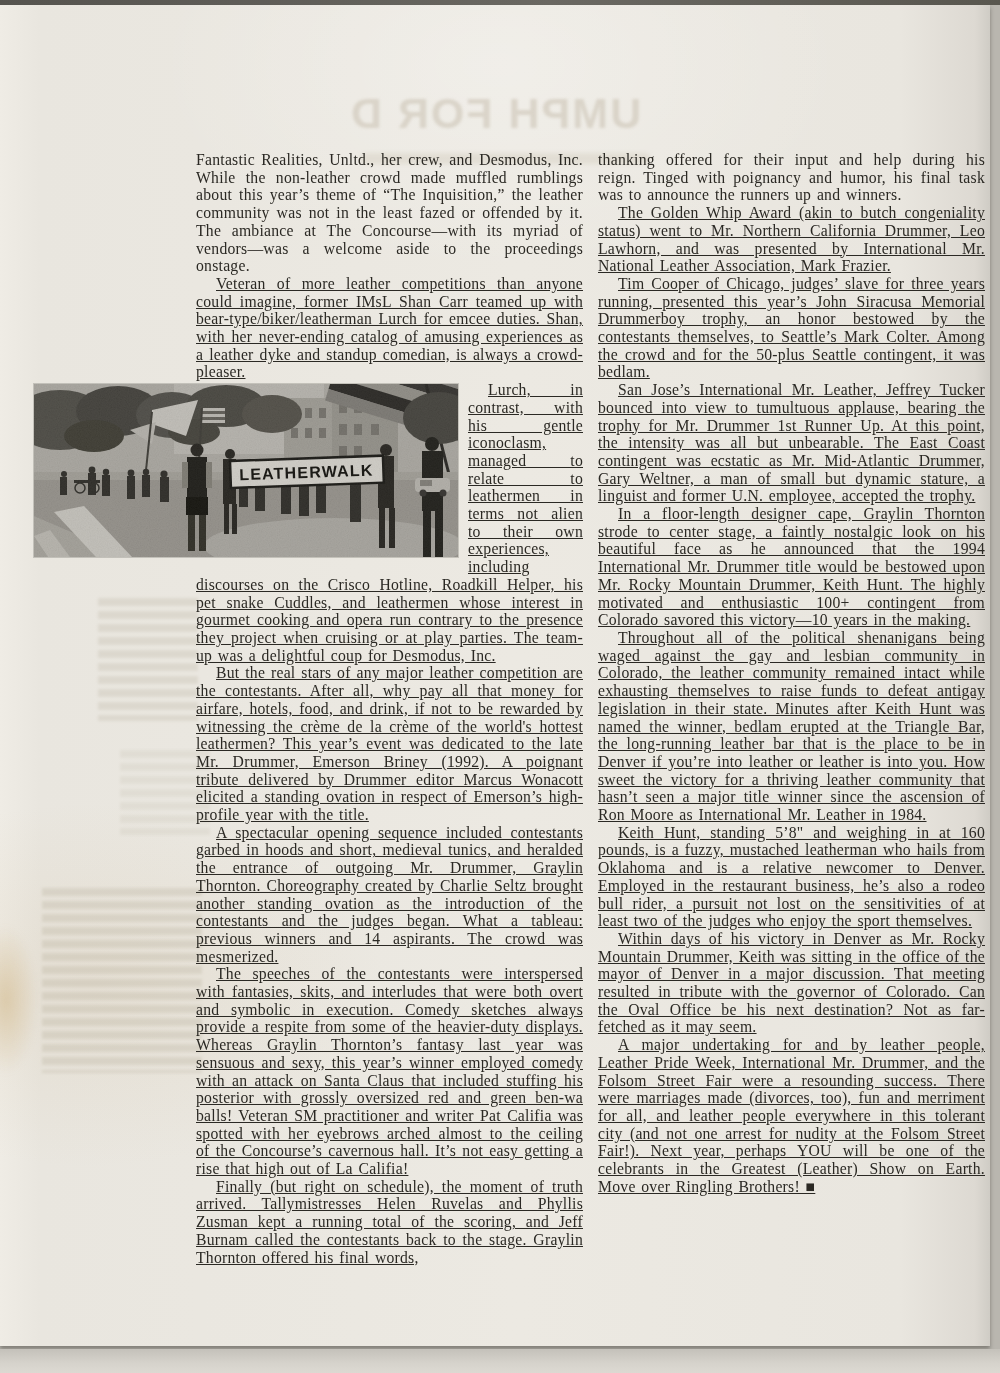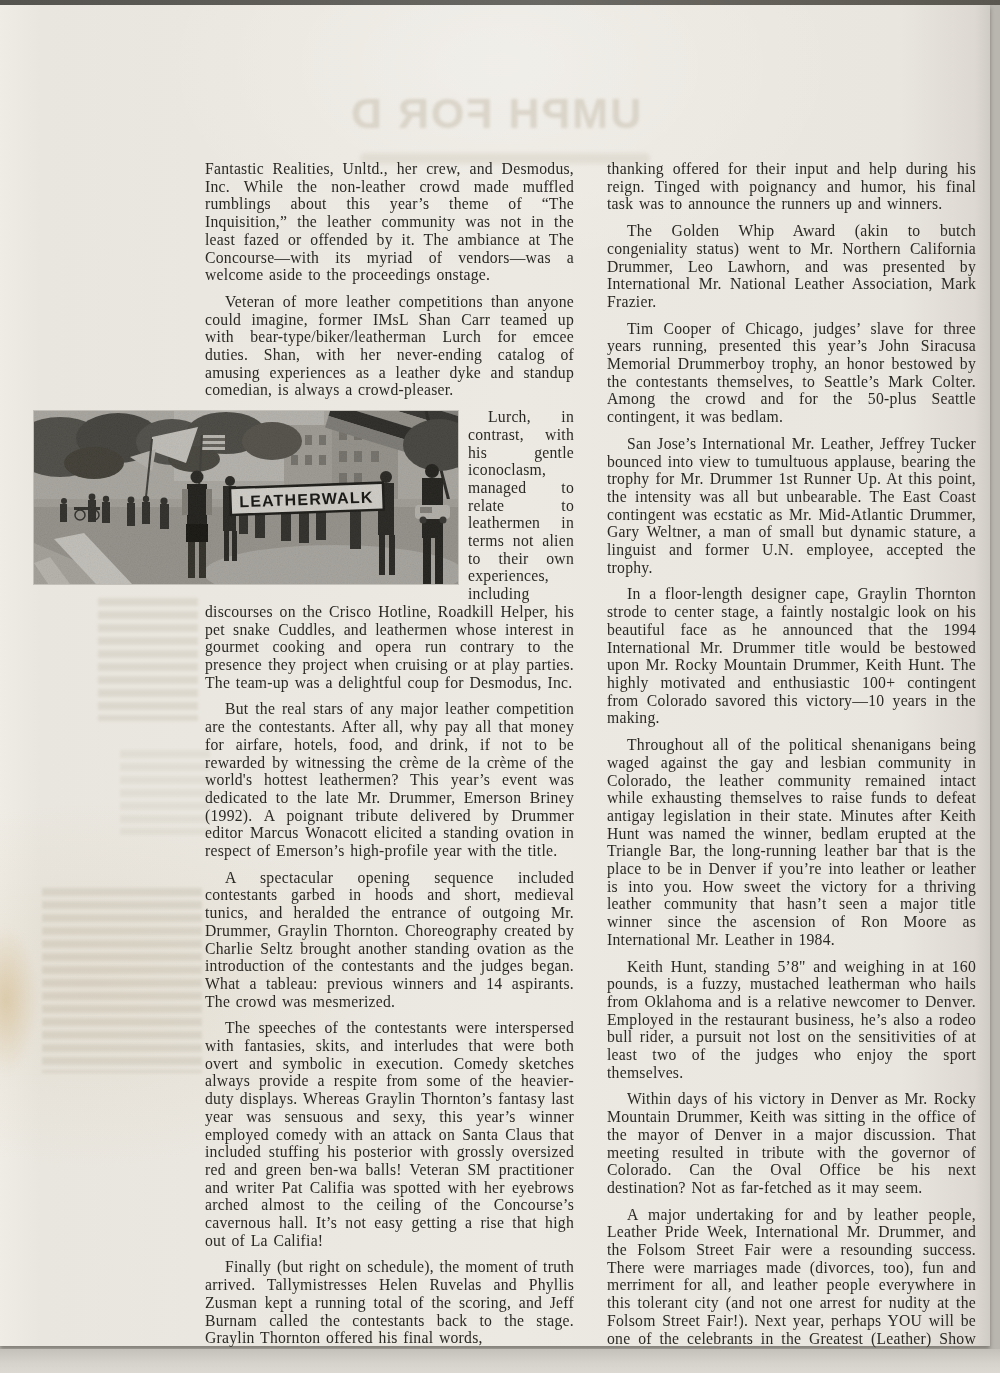--- a/index.html
+++ b/index.html
@@ -87,22 +87,22 @@
     color: #2b2924;
     font-size: 15.7px;
     line-height: 17.7px;
     letter-spacing: 0.25px;
     word-spacing: 1.5px;
     text-align: justify;
     hyphens: auto;
   }
   .col-left  { left: 196px; }
   .col-right { left: 598px; }
-  .col p { margin: 9px; }
-  .col p.indent { text-indent: 20px; }
+  .col p { margin: 0; }
+  .col p.indent { text-indent: 20px; text-decoration: underline; }
 
   
   figure.photo {
     float: left;
     width: 424px; height: 173px;
     margin: 3px 10px 7px -162px;
     padding: 0;
     background: #b5b2ab;
     box-shadow: 0 0 0 1px rgba(80,78,72,0.25);
   }

